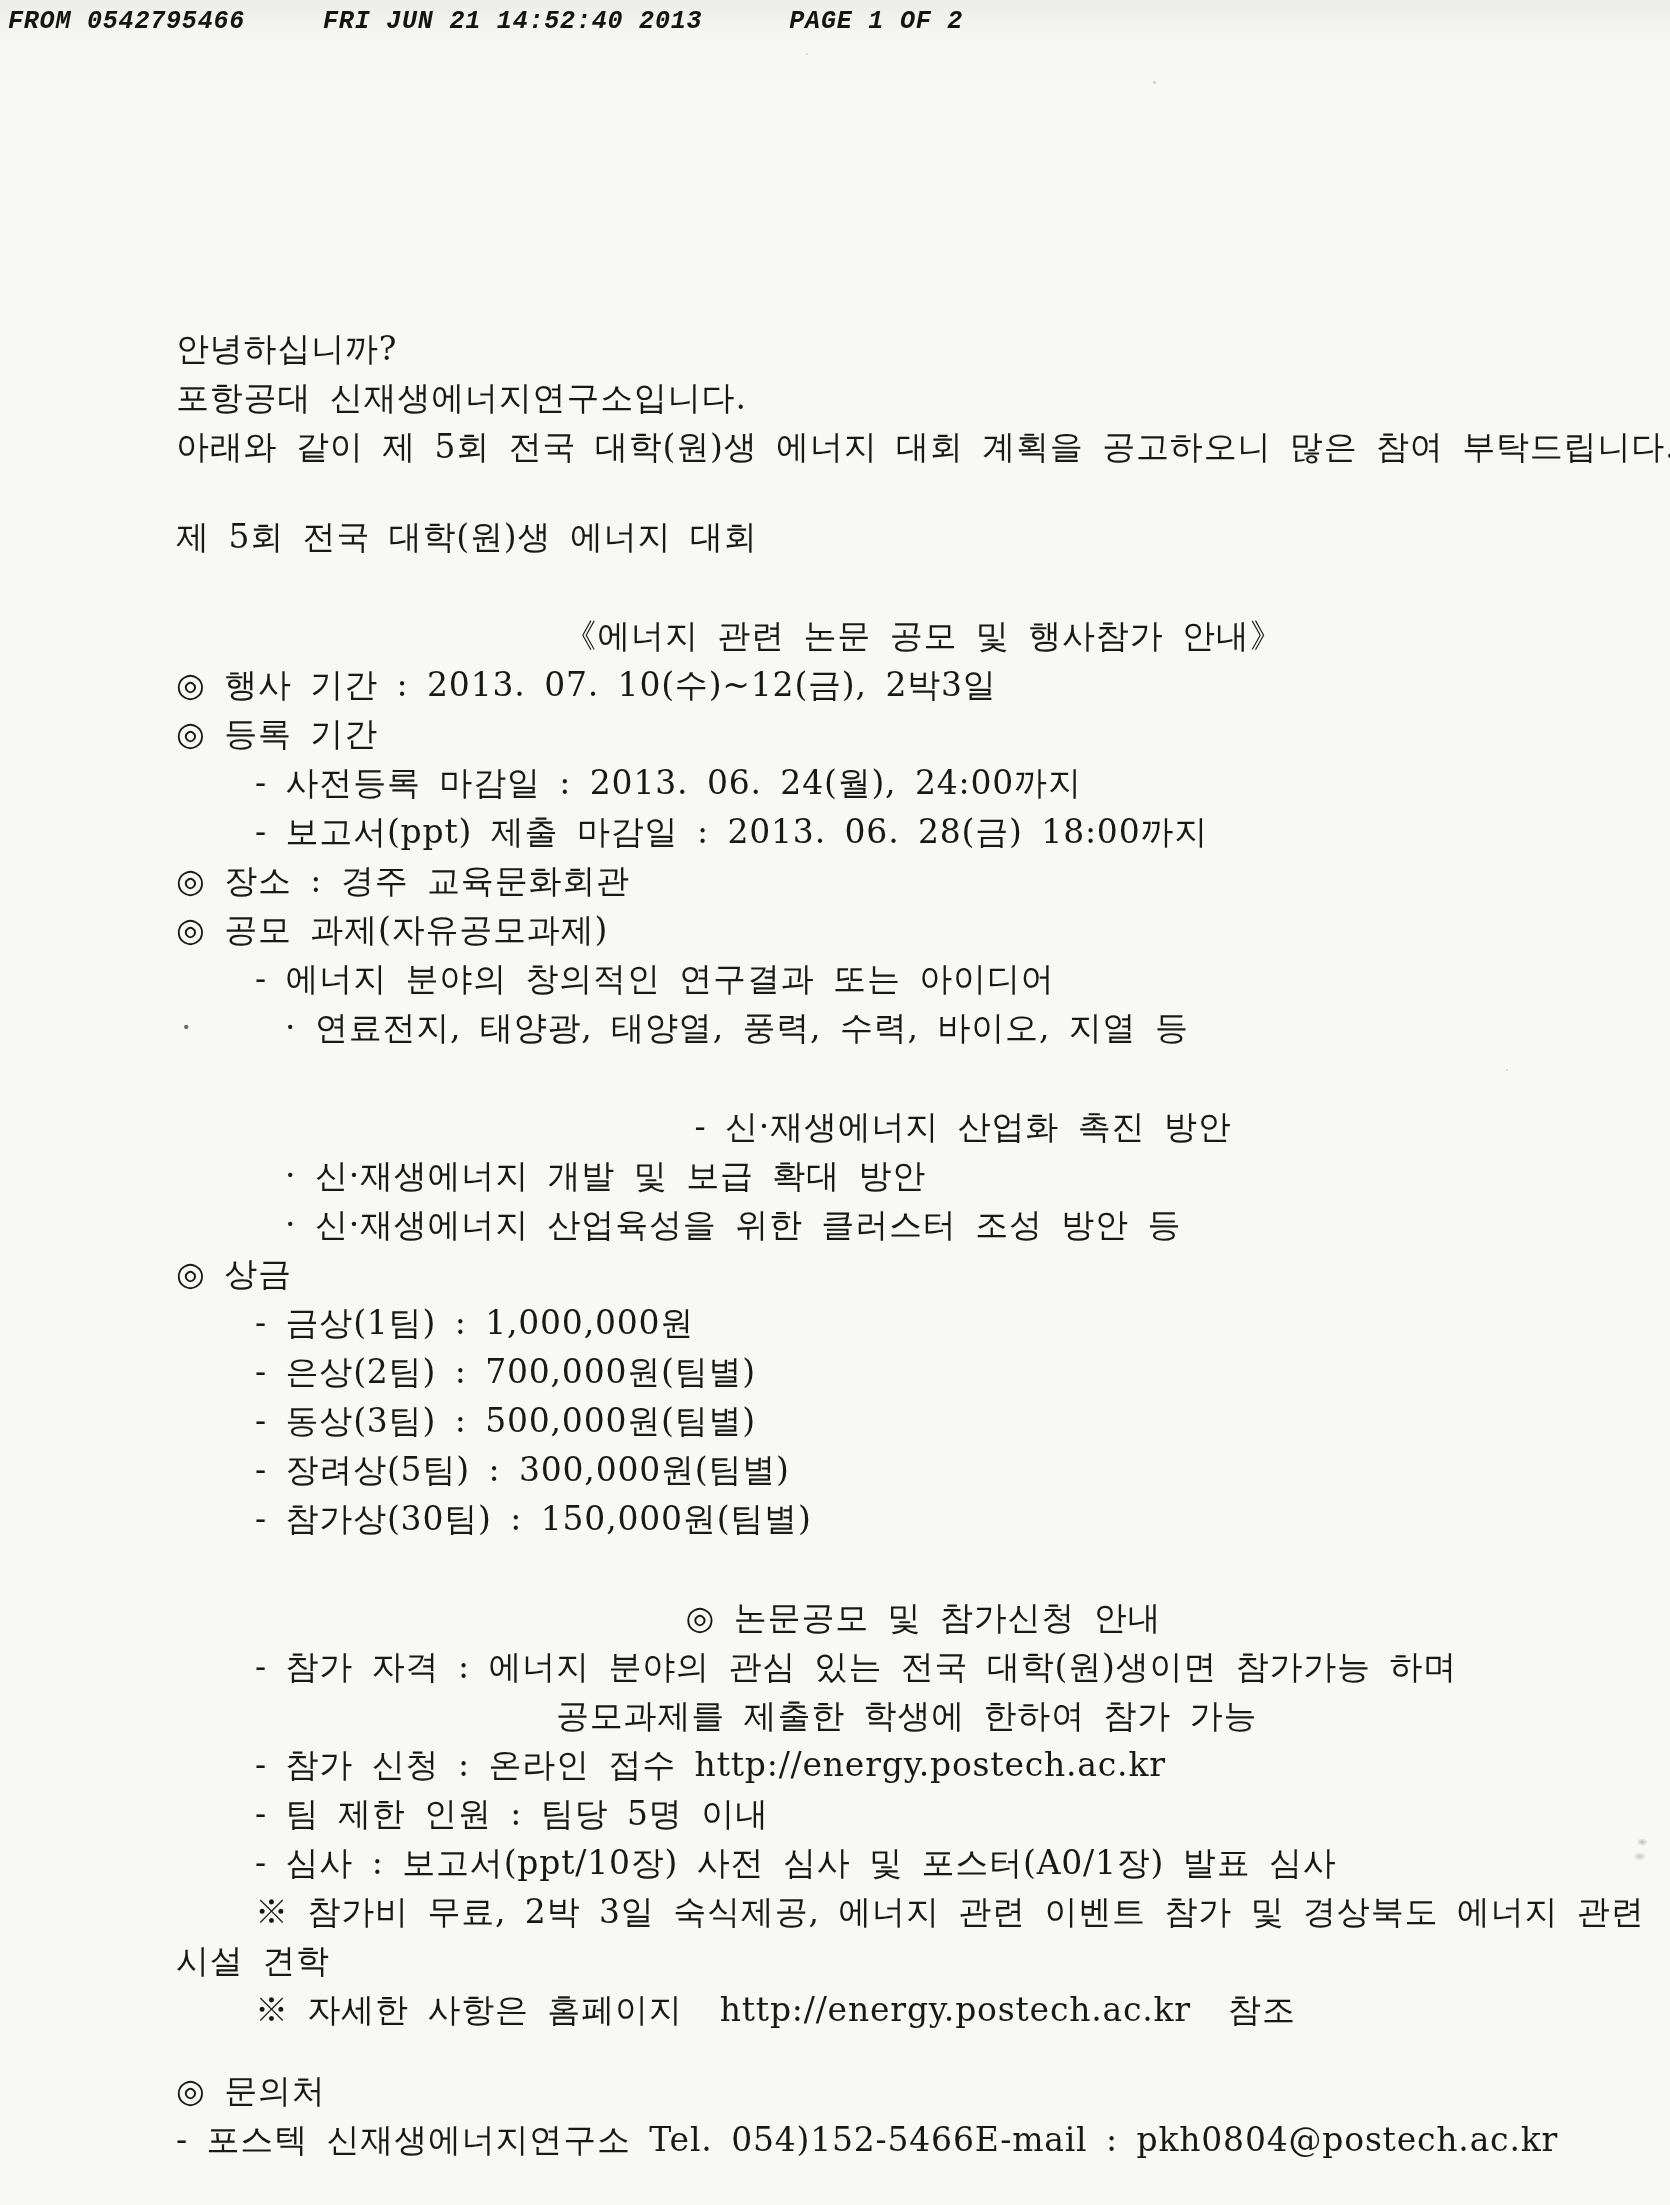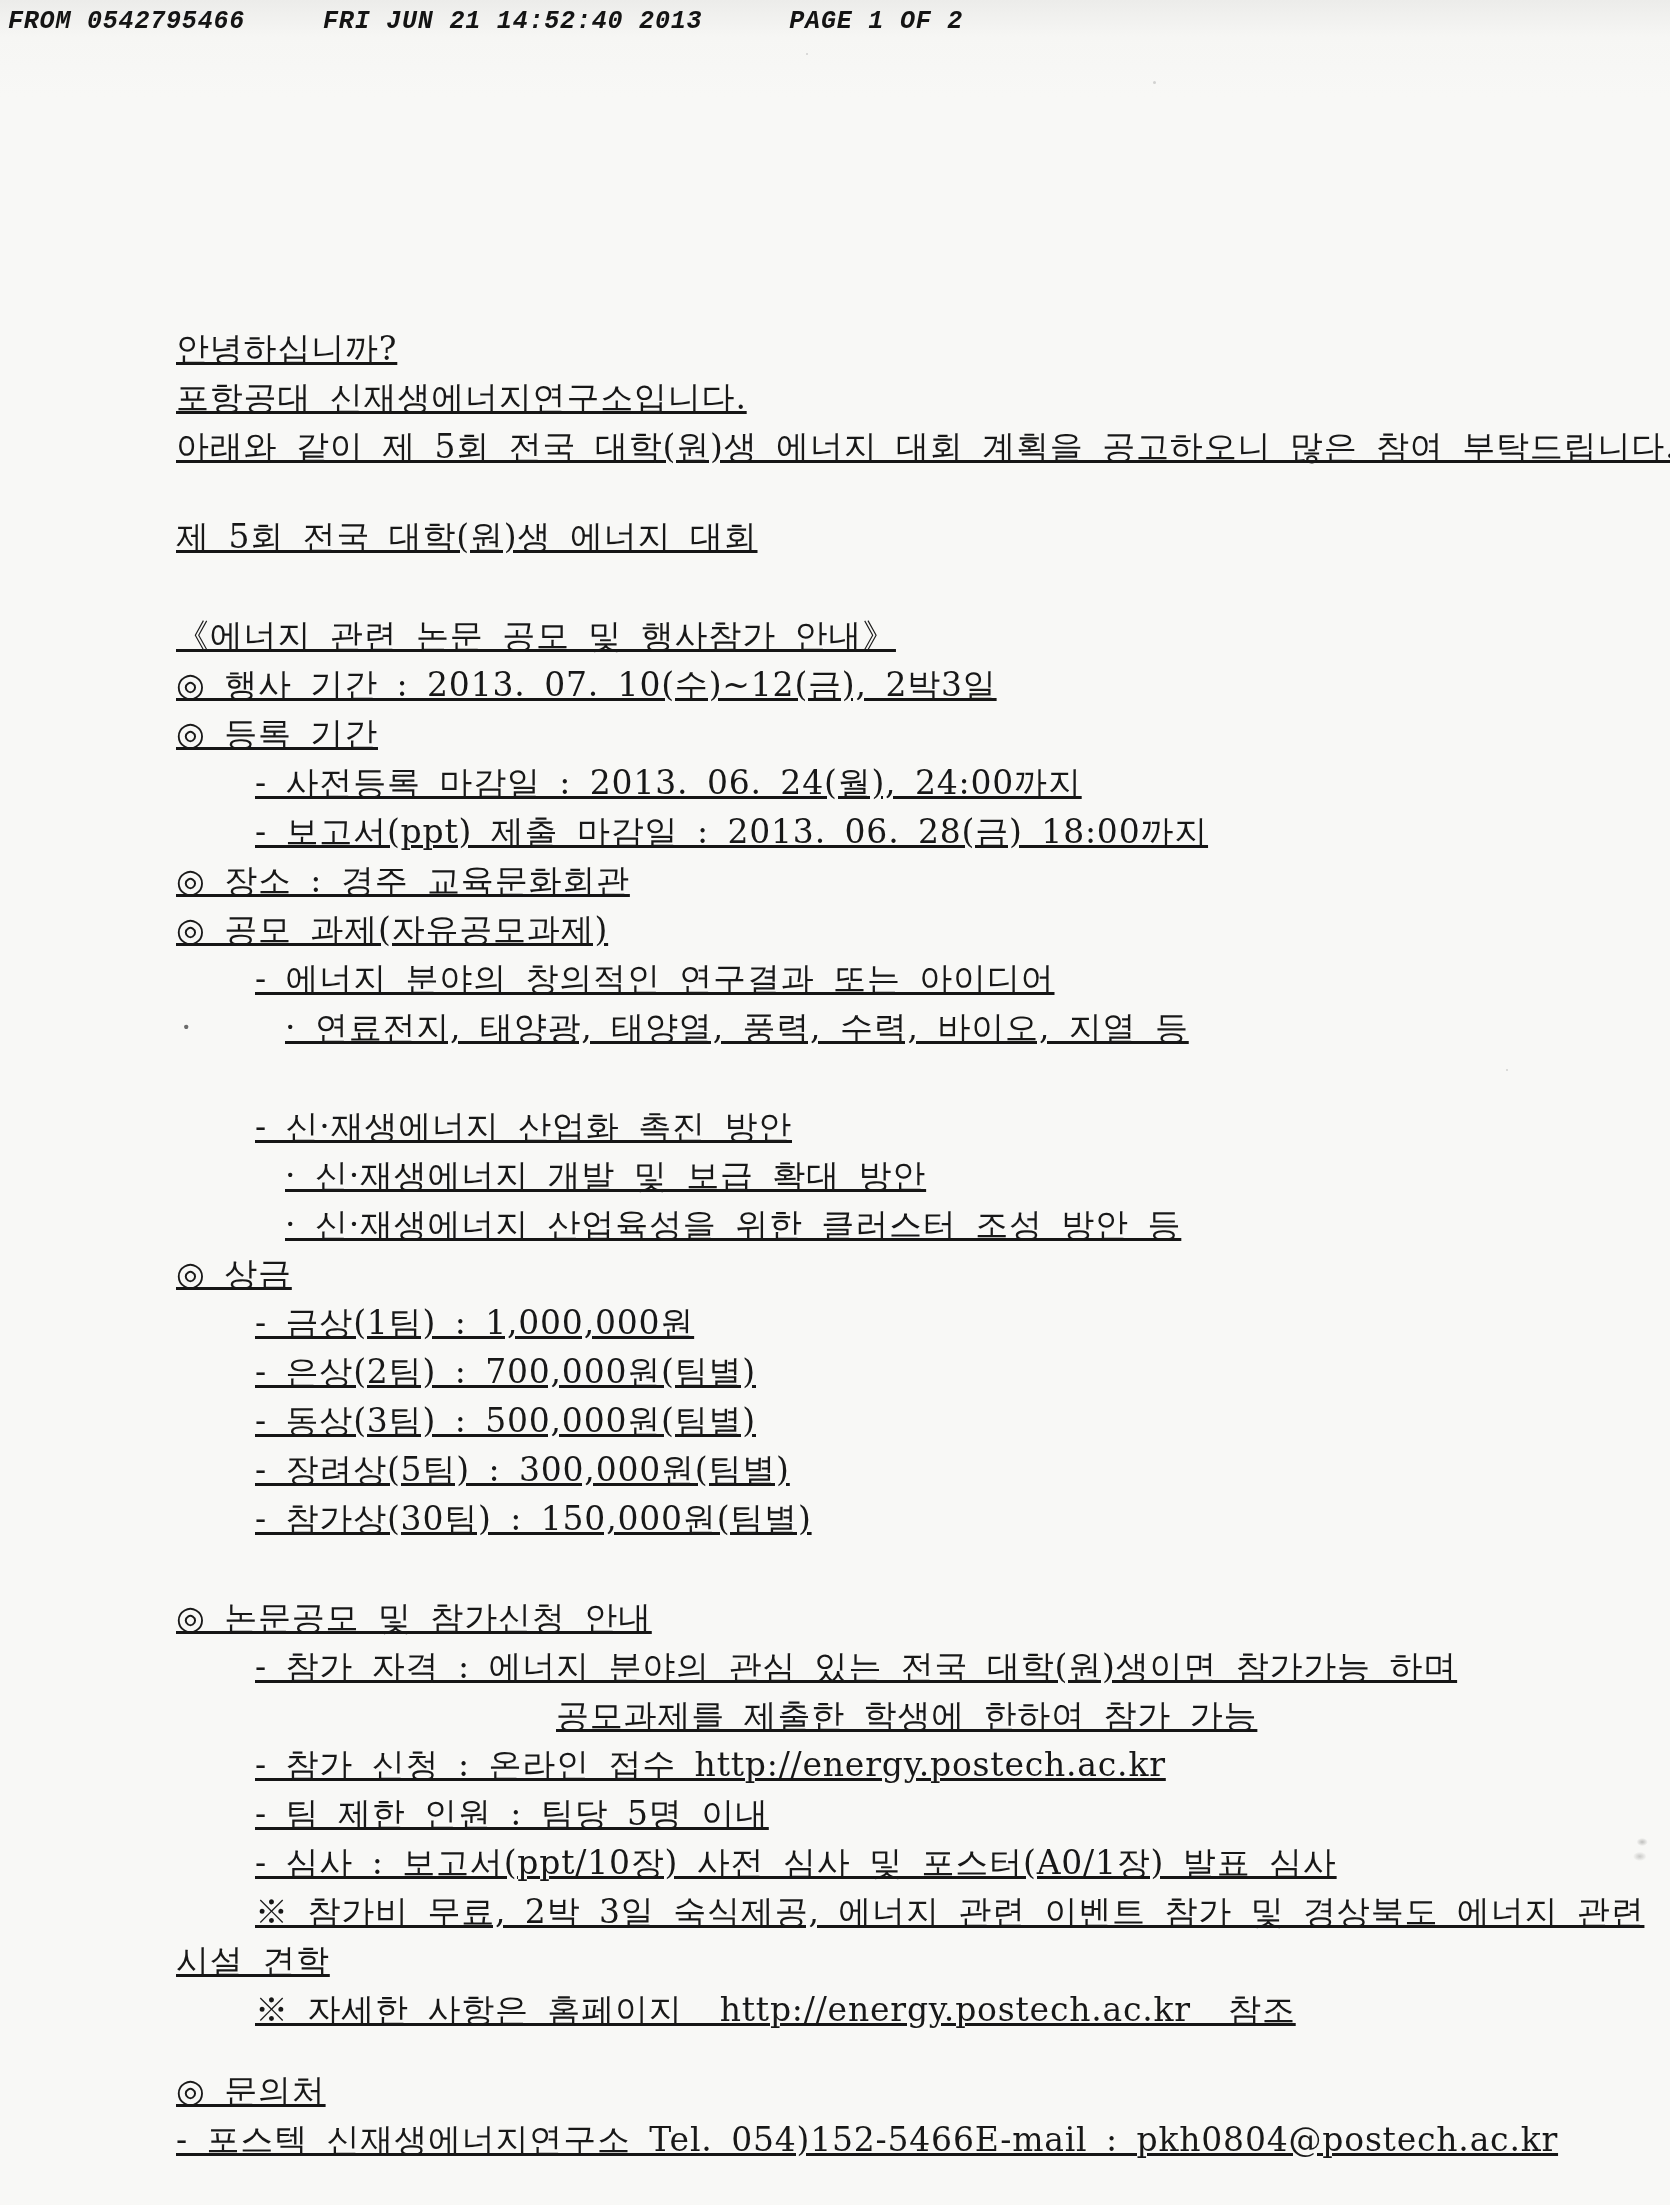--- a/index.html
+++ b/index.html
@@ -38,38 +38,37 @@
   .fax-header .seg-page     { margin-left: 87px; }
 
   
   .doc-body {
     position: absolute;
     top: 0;
     left: 0;
     width: 1671px;
     padding: 324px 0 0 176px;
     box-sizing: border-box;
-    text-decoration: underline;
   }
   .line {
     min-height: 49px;
     line-height: 49px;
     font-size: 33px;
     letter-spacing: 0.8px;
     word-spacing: 7.3px;
     white-space: pre;
     position: relative;
     color: #181818;
   }
   .ind-0 { padding-left: 0; }
   .ind-1 { padding-left: 79px; }
   .ind-2 { padding-left: 109px; }
   .ind-3 { padding-left: 380px; }
   .gap1 { margin-top: 41px; }
-  .gap2 { margin-top: 50px; }
+  .gap2 { margin-top: 50px; text-align: center; }
   .gap3 { margin-top: 32px; }
   .stray {
     position: absolute;
     left: 4.9px;
     top: 0;
     color: #4a4a4a;
     opacity: .8;
   }
   
   .smudge {

